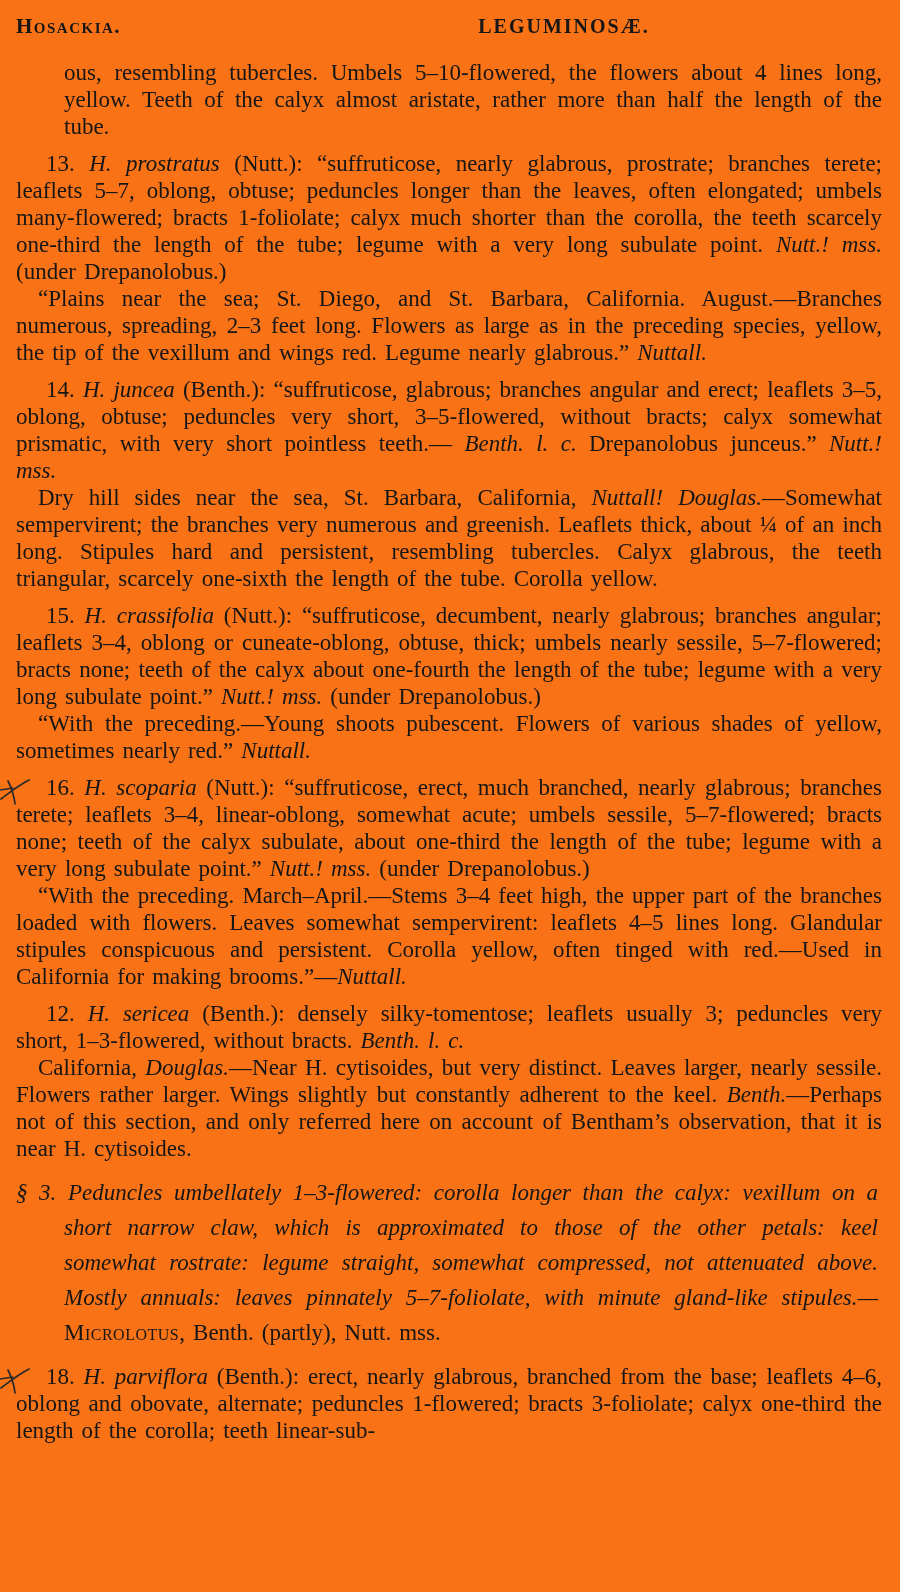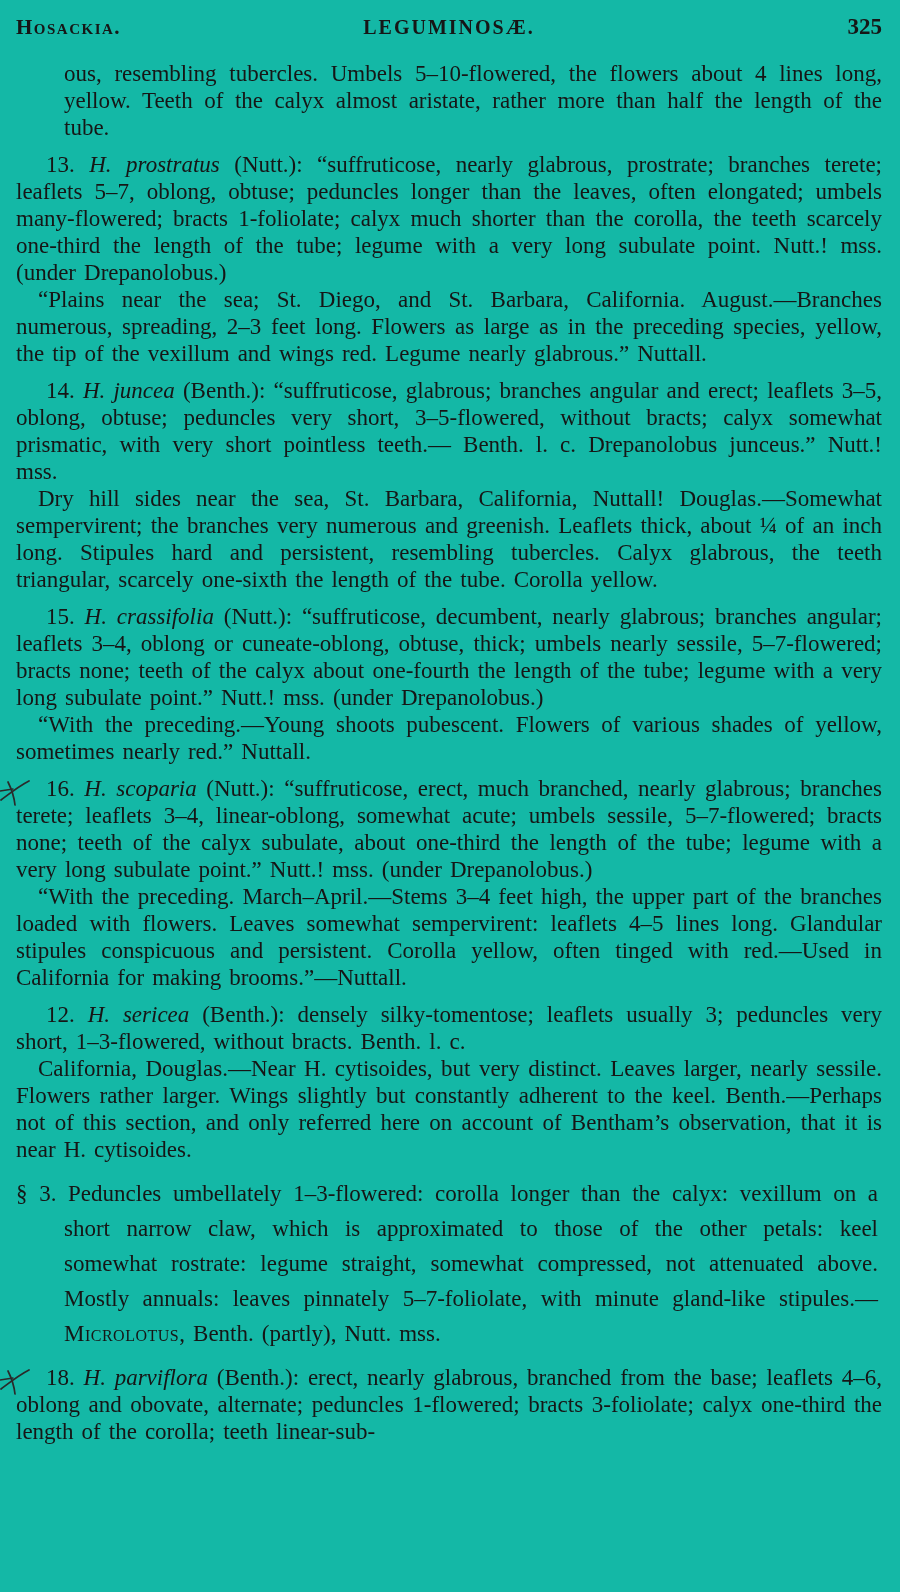--- a/index.html
+++ b/index.html
@@ -4,21 +4,21 @@
 <style>
   html, body { margin: 0; padding: 0; }
   body {
     width: 900px; height: 1592px;
     background: #f2f2ef;
     overflow: hidden;
   }
   .page {
     width: 900px; height: 1592px;
     box-sizing: border-box;
-    background: #14b8a6;
+    background: #f97316;
     color: #161616;
     font-family: "Liberation Serif", "DejaVu Serif", serif;
     padding: 14px 18px 0 16px;
     overflow: hidden;
   }
   .running-head {
     display: flex;
     align-items: baseline;
     margin-bottom: 20px;
   }
@@ -55,21 +55,21 @@
   .para.section {
     margin-top: 13px;
     font-size: 23px;
     line-height: 35px;
     padding-left: 48px;
     text-indent: -48px;
     padding-right: 4px;
   }
   .para.entry.last { margin-top: 13px; }
   .run-p  { font-style: normal; }
-  .run-i  { }
+  .run-i  { font-style: italic; }
   .run-bi { font-style: italic; font-weight: 400; }
   .run-sc { font-variant: small-caps; font-style: normal; letter-spacing: 0.5px; }
   .run-r  { font-style: normal; margin-top: 35px; }
   .pen-mark {
     position: absolute;
     left: -17px;
     top: 1px;
     width: 38px;
     height: 34px;
     text-indent: 0;
@@ -77,21 +77,20 @@
   }
 </style>
 </head>
 <body>
 
 <div class="page">
 
   <div class="running-head">
     <span class="rh-left">Hosackia.</span>
     <span class="rh-center">LEGUMINOSÆ.</span>
-    <span class="rh-right">325</span>
   </div>
 
   <div class="text-column">
       <p class="para cont"><span class="run-p">ous, resembling tubercles.  Umbels 5–10-flowered, the flowers about 4 lines long, yellow.  Teeth of the calyx almost aristate, rather more than half the length of the tube.</span></p>
       <p class="para entry"><span class="run-p">13. </span><span class="run-bi">H. prostratus</span><span class="run-p"> (Nutt.): “suffruticose, nearly glabrous, prostrate; branches terete; leaflets 5–7, oblong, obtuse; peduncles longer than the leaves, often elongated; umbels many-flowered; bracts 1-foliolate; calyx much shorter than the corolla, the teeth scarcely one-third the length of the tube; legume with a very long subulate point.  </span><span class="run-i">Nutt.! mss.</span><span class="run-p"> (under Drepanolobus.)</span></p>
       <p class="para note"><span class="run-p">“Plains near the sea;  St. Diego, and St. Barbara, California.  August.—Branches numerous, spreading, 2–3 feet long.  Flowers as large as in the preceding species, yellow, the tip of the vexillum and wings red.  Legume nearly glabrous.” </span><span class="run-i">Nuttall.</span></p>
       <p class="para entry"><span class="run-p">14. </span><span class="run-bi">H. juncea</span><span class="run-p"> (Benth.): “suffruticose, glabrous; branches angular and erect; leaflets 3–5, oblong, obtuse; peduncles very short, 3–5-flowered, without bracts; calyx somewhat prismatic, with very short pointless teeth.— </span><span class="run-i">Benth. l. c.</span><span class="run-p">  Drepanolobus junceus.” </span><span class="run-i">Nutt.! mss.</span></p>
       <p class="para note"><span class="run-p">Dry hill sides near the sea, St. Barbara, California, </span><span class="run-i">Nuttall! Douglas.</span><span class="run-p">—Somewhat sempervirent; the branches very numerous and greenish.  Leaflets thick, about ¼ of an inch long.  Stipules hard and persistent, resembling tubercles.  Calyx glabrous, the teeth triangular, scarcely one-sixth the length of the tube.  Corolla yellow.</span></p>
       <p class="para entry"><span class="run-p">15. </span><span class="run-bi">H. crassifolia</span><span class="run-p"> (Nutt.): “suffruticose, decumbent, nearly glabrous; branches angular; leaflets 3–4, oblong or cuneate-oblong, obtuse, thick; umbels nearly sessile, 5–7-flowered; bracts none; teeth of the calyx about one-fourth the length of the tube; legume with a very long subulate point.” </span><span class="run-i">Nutt.! mss.</span><span class="run-p"> (under Drepanolobus.)</span></p>
       <p class="para note"><span class="run-p">“With the preceding.—Young shoots pubescent.  Flowers of various shades of yellow, sometimes nearly red.” </span><span class="run-i">Nuttall.</span></p>

